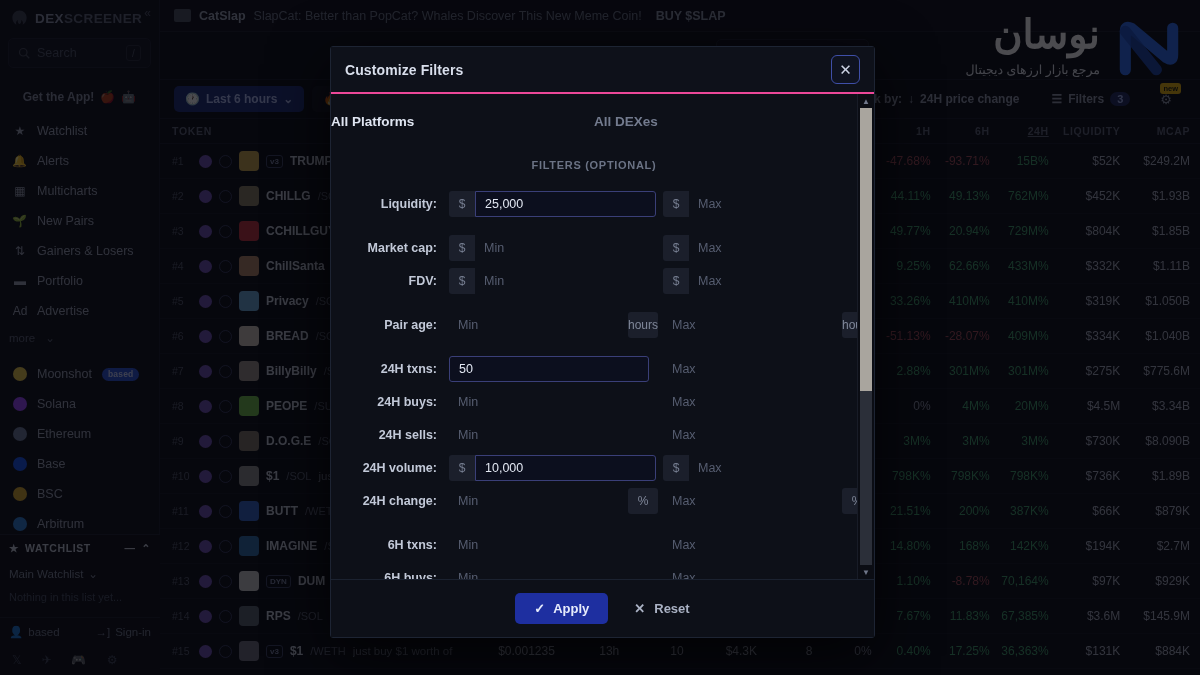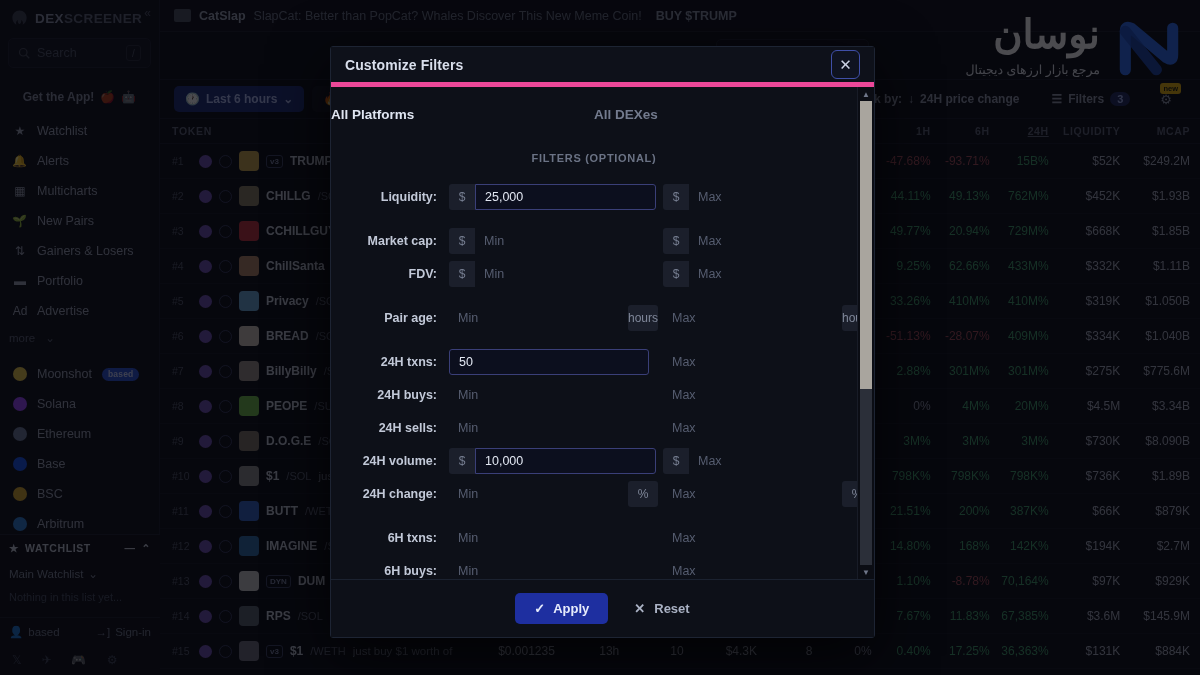--- a/index.html
+++ b/index.html
@@ -171,22 +171,22 @@
   .dim { position: absolute; inset: 0; background: rgba(5,6,11,.72); z-index: 10; }
 
   
   .modal {
     position: absolute; left: 330px; top: 46px; width: 545px; height: 592px;
     background: #0d1018; border: 1px solid #1d2433; border-radius: 3px;
     z-index: 20; display: flex; flex-direction: column;
     box-shadow: 0 18px 60px rgba(0,0,0,.7);
   }
   .modal-head {
-    height: 40px; display: flex; align-items: center; padding: 0 14px;
-    border-bottom: 5px solid #ec4899; flex: none; background: #0e111a;
+    height: 47px; display: flex; align-items: center; padding: 0 14px;
+    border-bottom: 2px solid #ec4899; flex: none; background: #0e111a;
   }
   .modal-title { font-size: 14px; font-weight: 700; color: #d9dfec; letter-spacing: .1px; }
   .modal-head .sp { flex: 1; }
   .close-btn {
     width: 29px; height: 29px; border-radius: 6px; border: 1.5px solid #3f4fa8;
     display: flex; align-items: center; justify-content: center;
     color: #ccd3e4; font-size: 15px; background: #0f1320;
   }
   .modal-body { flex: 1; overflow: hidden; position: relative; padding: 0; }
   .body-scroll {
@@ -264,21 +264,21 @@
 <body>
 
 <div id="app">
 
   <div class="bg-layer">
 
     <div class="promo">
       <div class="promo-logo"></div>
       <span class="promo-name">CatSlap</span>
       <span>SlapCat: Better than PopCat? Whales Discover This New Meme Coin!</span>
-      <span class="promo-cta">BUY $TRUMP</span>
+      <span class="promo-cta">BUY $SLAP</span>
     </div>
 
     <div class="main">
 
       <div class="stat-strip">
         <div style="width:540px"></div>
         <div class="stat-box">
           <span class="stat-lbl">6H TXNS:</span>
           <span class="stat-val">5,355,990</span>
         </div>
@@ -388,21 +388,21 @@
               </div>
               <div class="c-price"></div>
               <div class="c-age"></div>
               <div class="c-txns"></div>
               <div class="c-vol"></div>
               <div class="c-mk"></div>
               <div class="c-n zero"></div>
               <div class="c-n pos">49.77%</div>
               <div class="c-n pos">20.94%</div>
               <div class="c-n pos">729M%</div>
-              <div class="c-liq">$668K</div>
+              <div class="c-liq">$804K</div>
               <div class="c-mcap">$1.85B</div>
             </div>
             <div class="trow">
               <div class="c-token">
                 <span class="rank">#4</span>
                 <span class="chain-ico" style="background: rgb(122, 86, 200);"></span>
                 <span class="dex-ico"></span>
                 <span class="tkn-img" style="background: rgb(179, 133, 100);"></span>
                 <span class="tkn-sym">ChillSanta</span>
                 <span class="tkn-quote">/SOL</span>

